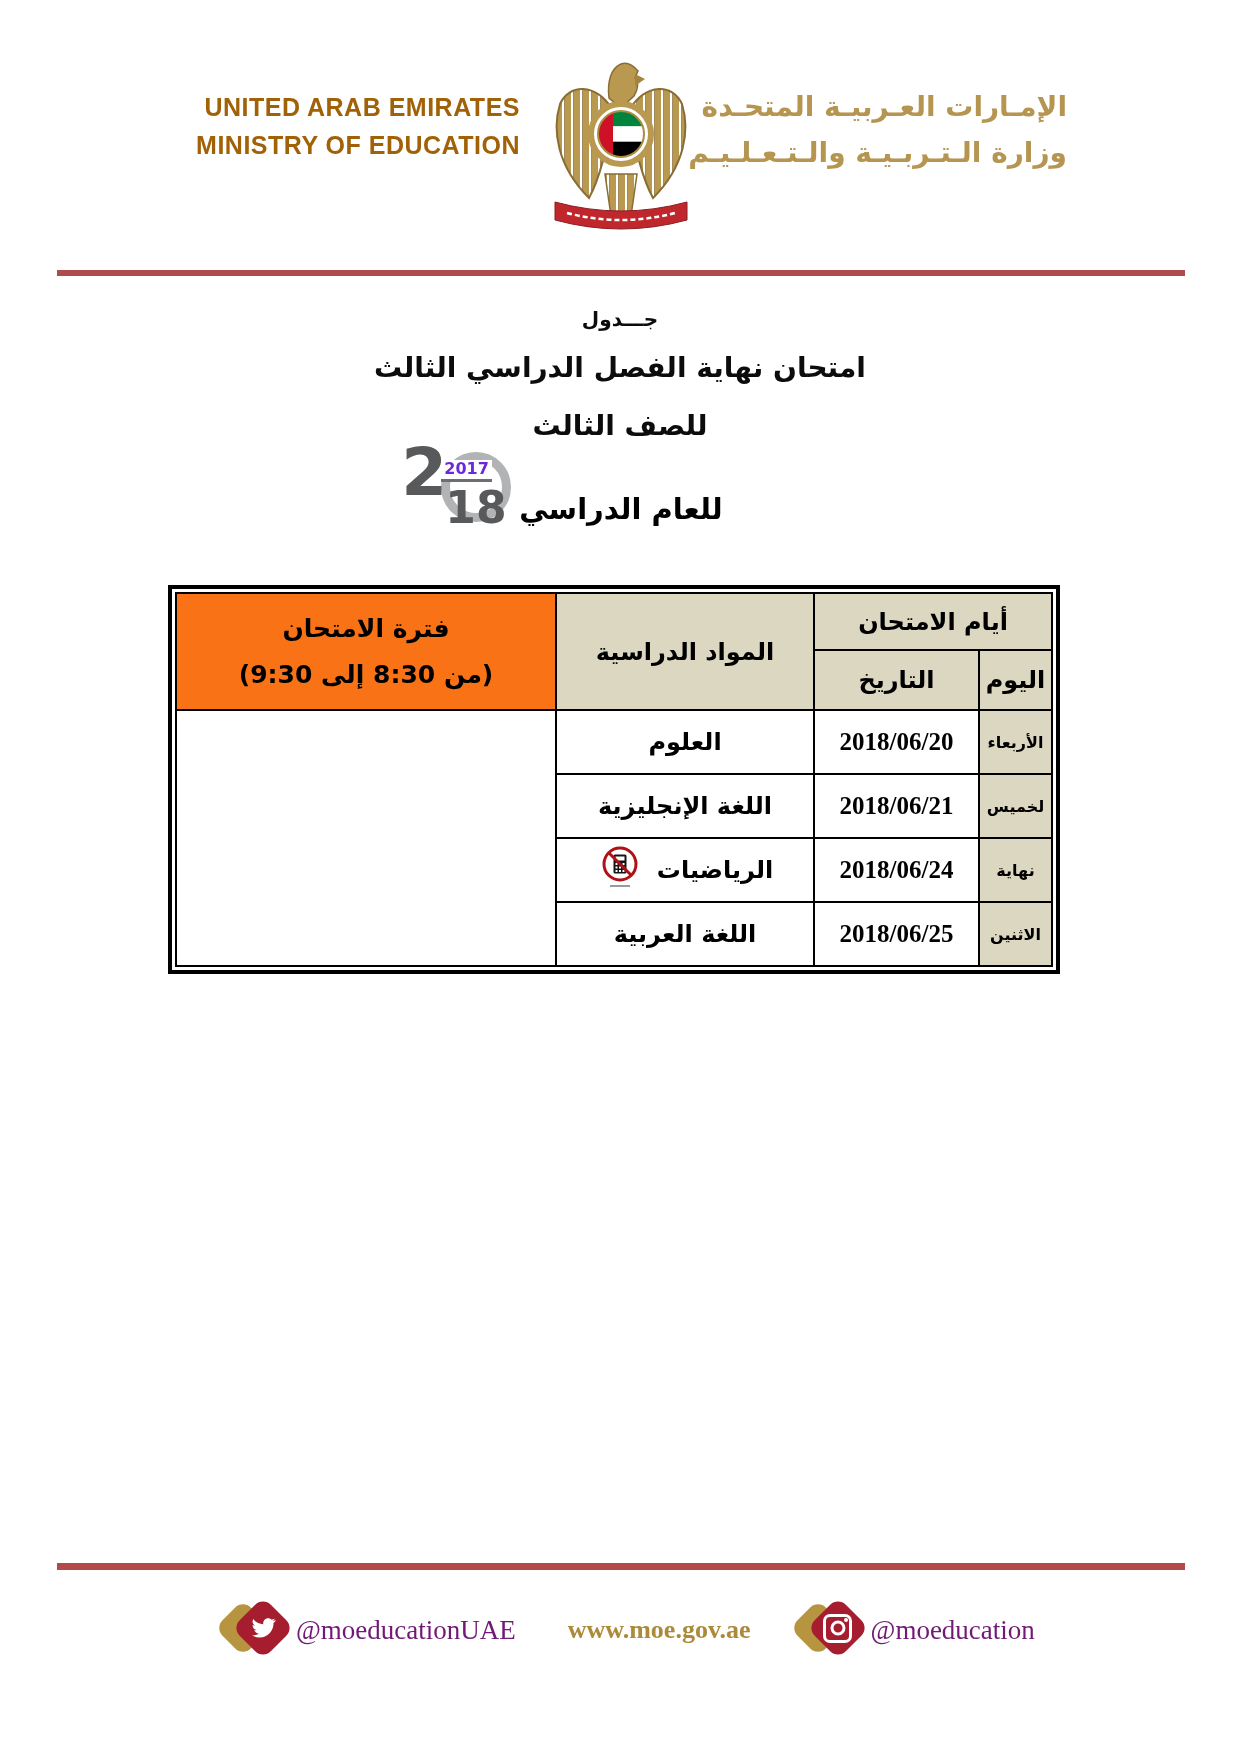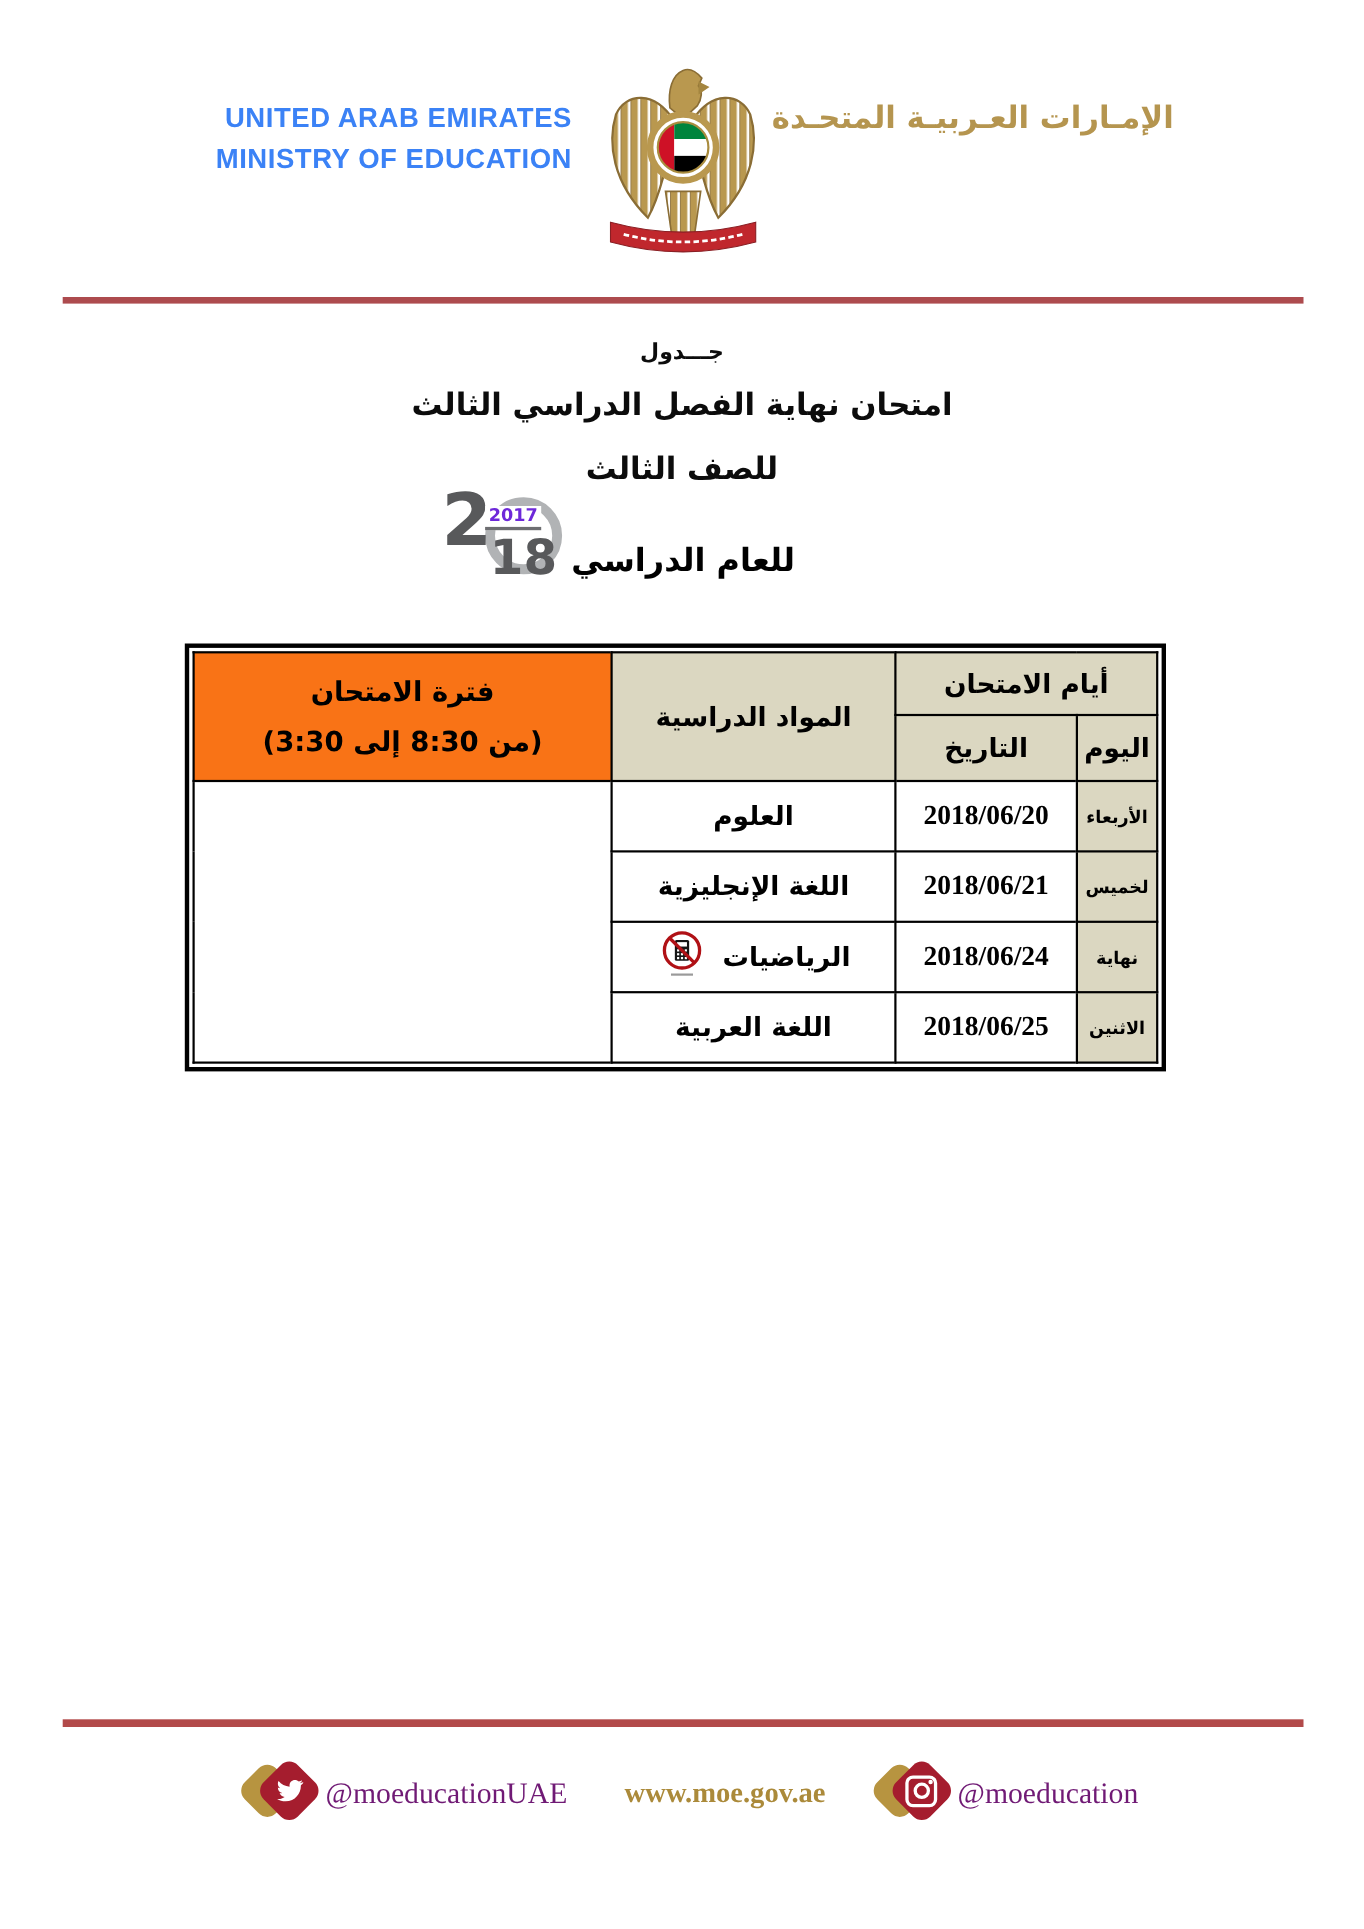--- a/index.html
+++ b/index.html
@@ -1,21 +1,21 @@
 <!DOCTYPE html>
 <html lang="ar"><head>
 <meta charset="utf-8">
 <style>
   html,body{margin:0;padding:0;background:#fff;}
   body{width:1240px;height:1754px;position:relative;font-family:"DejaVu Sans",sans-serif;color:#000;overflow:hidden;}
 
   
   .header-en{position:absolute;left:185px;top:88px;width:335px;text-align:right;
     font-family:"Liberation Sans","DejaVu Sans",sans-serif;font-weight:bold;
-    font-size:25px;line-height:38px;color:#3b82f6;letter-spacing:.5px;}
+    font-size:25px;line-height:38px;color:#a16207;letter-spacing:.5px;}
   .emblem{position:absolute;left:547px;top:56px;width:148px;height:184px;}
   .header-ar{position:absolute;left:649px;top:84px;width:418px;text-align:right;direction:rtl;
     font-weight:bold;font-size:28px;line-height:46px;color:#b5954f;}
 
   
   .rule{position:absolute;left:57px;width:1128px;background:#ad4b4e;}
   .rule.top{top:270px;height:6px;}
   .rule.bottom{top:1563px;height:7px;background:#b24a4a;}
 
   
@@ -106,20 +106,21 @@
     </g>
     <circle cx="74" cy="78" r="23" fill="none" stroke="#a98c3f" stroke-width="2"></circle>
 
     <path d="M8,146 Q74,164 140,146 L140,164 Q74,182 8,164 Z" fill="#c0272d" stroke="#8a1f24" stroke-width="1"></path>
     <path d="M20,157 Q74,171 128,157" stroke="#ffffff" stroke-width="2.5" fill="none" stroke-dasharray="5 3"></path>
   </svg>
 </div>
 
 <div class="header-ar">
   <div>الإمـارات العـربيـة المتحـدة</div>
+  <div>وزارة الـتـربـيـة والـتـعـلـيـم</div>
 </div>
 
 <div class="rule top"></div>
 
 <div class="doc-title t1">جـــدول</div>
 <div class="doc-title t2">امتحان نهاية الفصل الدراسي الثالث</div>
 <div class="doc-title t3">للصف الثالث</div>
 
 <div class="t4row">
   <div class="ylogo">
@@ -138,21 +139,21 @@
         <col style="width:165px">
         <col style="width:258px">
         <col style="width:380px">
     </colgroup>
     <tbody>
         <tr class="hr1">
       <td colspan="2" class="beige hcell">أيام الامتحان</td>
       <td rowspan="2" class="beige hcell">المواد الدراسية</td>
       <td rowspan="6" class="period-cell">
         <div>فترة الامتحان</div>
-        <div>(من 8:30 إلى 3:30)</div>
+        <div>(من 8:30 إلى 9:30)</div>
       </td>
     </tr>
     <tr class="hr2">
       <td class="beige hcell">اليوم</td>
       <td class="beige hcell">التاريخ</td>
     </tr>
     </tbody>
       <tbody id="exam-rows">
   <tr class="data-row">
     <td class="beige day-cell"><span>الأربعاء</span></td>

